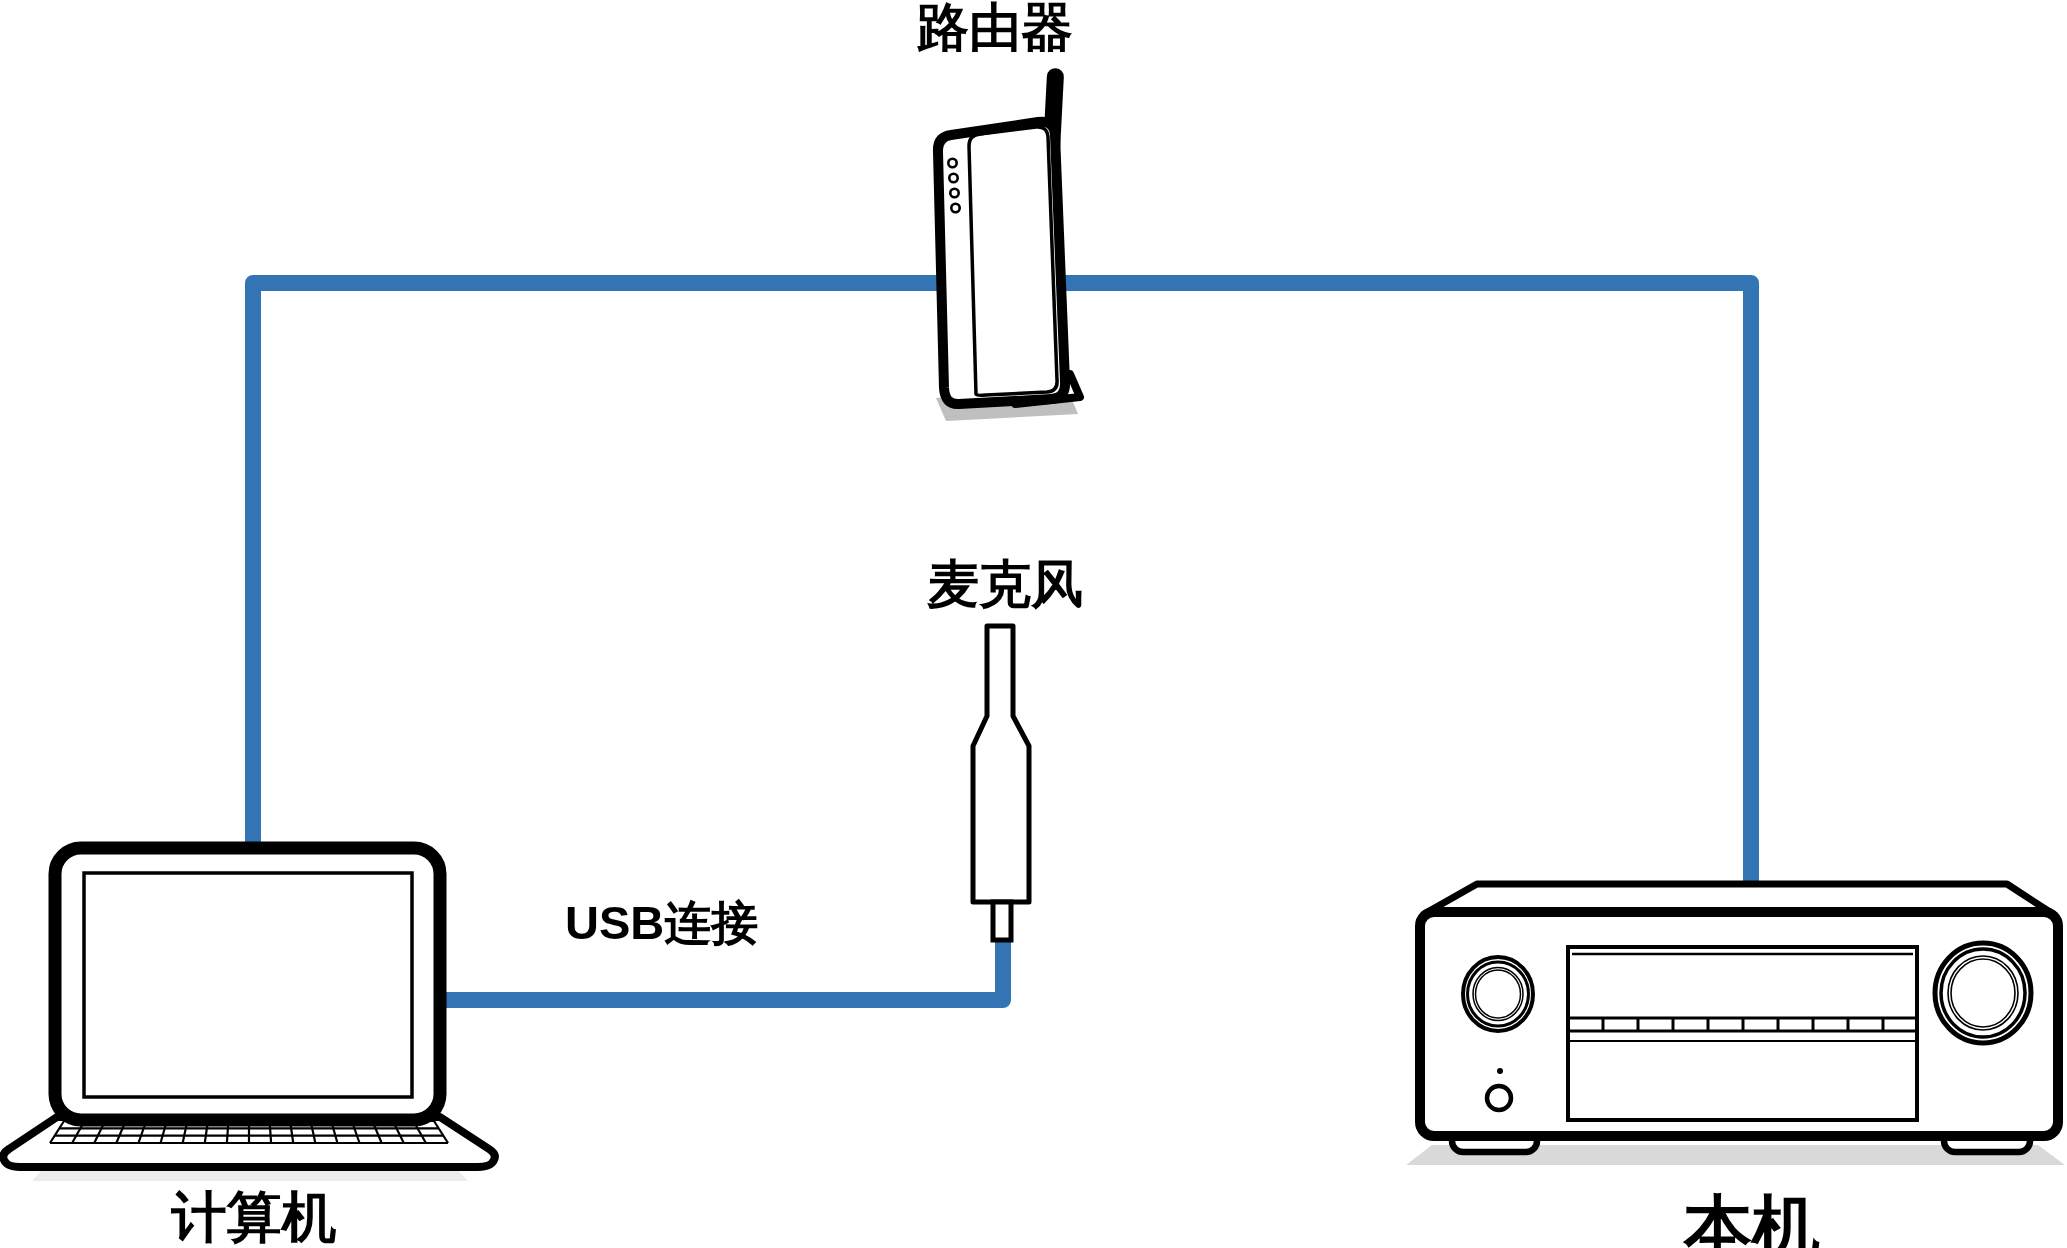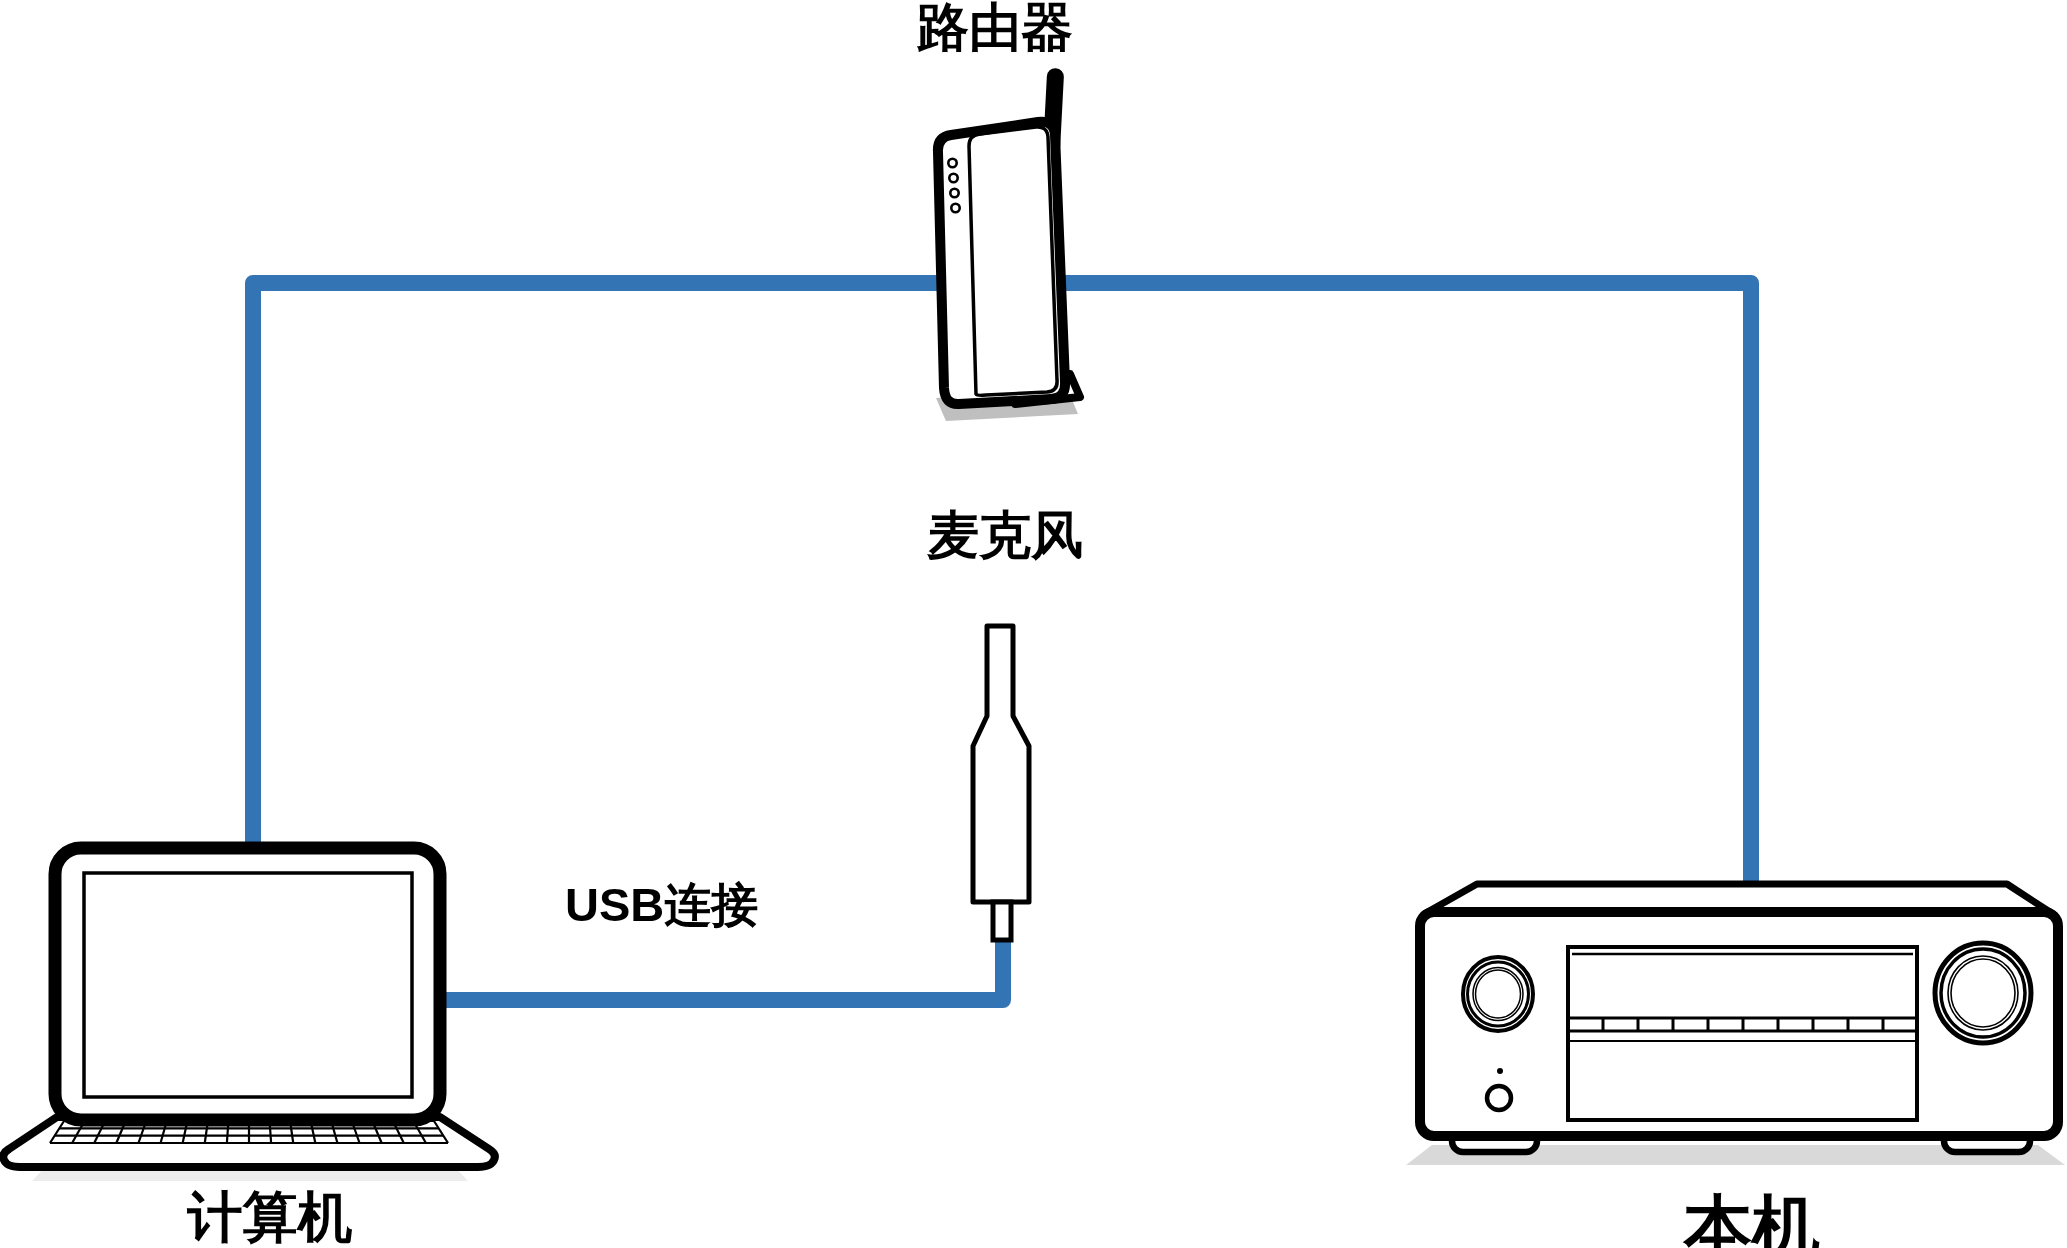--- a/index.html
+++ b/index.html
@@ -13,23 +13,23 @@
   .scene{position:absolute;left:0;top:0;}
   .lbl{
     position:absolute;
     color:#000;
     font-weight:600;
     white-space:nowrap;
     line-height:1.05;
   }
   .lbl.centered{transform:translateX(-50%);}
   .lbl-router   {left:995px;  top:0px;    font-size:52px;}
-  .lbl-mic      {left:1005px; top:508px;  font-size:52px;}
-  .lbl-usb      {left:565px;  top:880px;  font-size:47px;}
-  .lbl-computer {left:270px;  top:1189px; font-size:55px;}
+  .lbl-mic      {left:1005px; top:557px;  font-size:52px;}
+  .lbl-usb      {left:565px;  top:898px;  font-size:47px;}
+  .lbl-computer {left:254px;  top:1189px; font-size:55px;}
   .lbl-unit     {left:1752px; top:1191px; font-size:68px;}
 </style>
 </head>
 <body>
 
 <div class="canvas">
 
   <svg class="scene" width="2067" height="1248" viewBox="0 0 2067 1248">
 
     <g>

